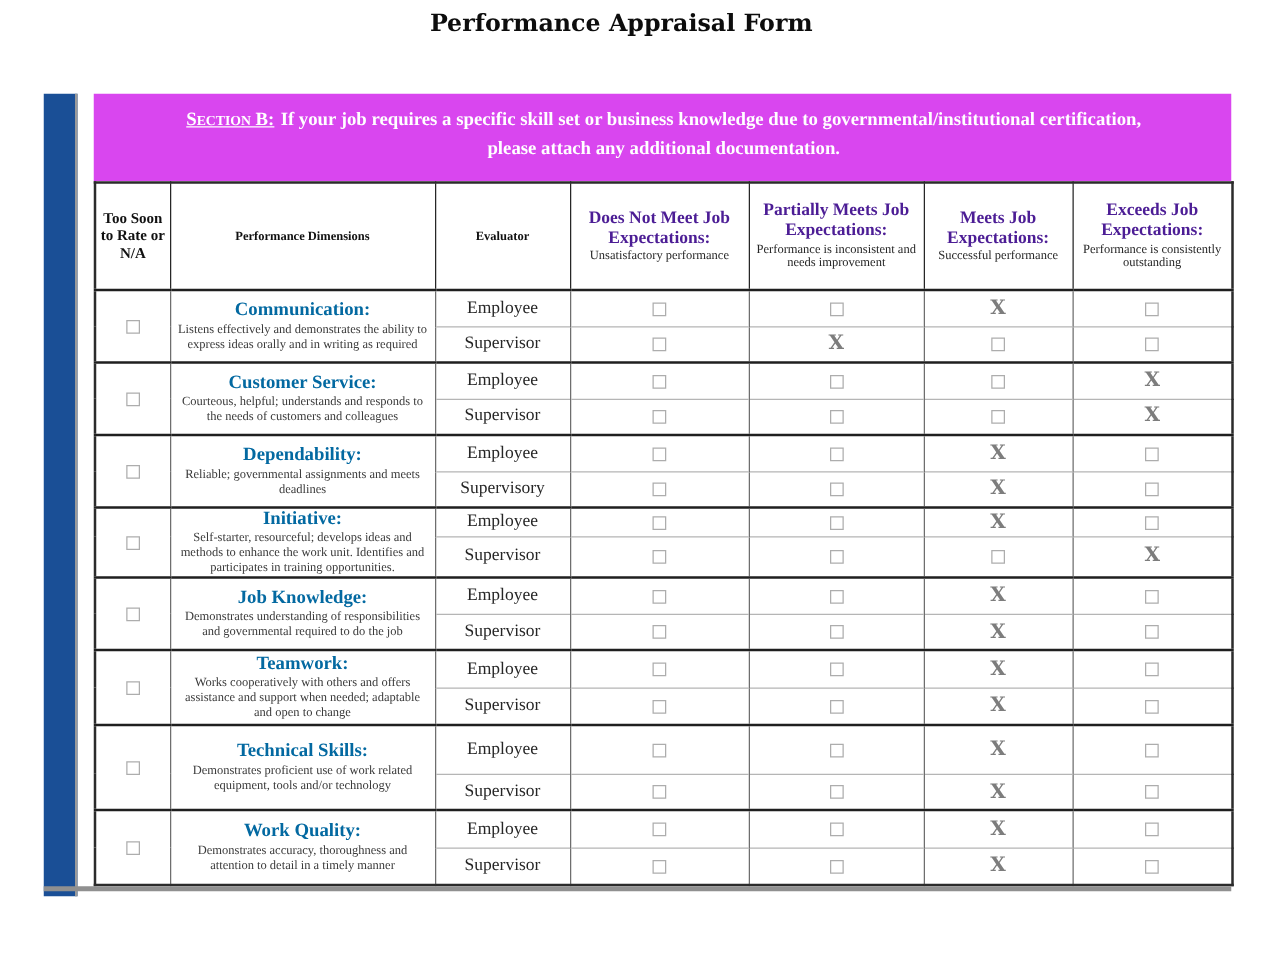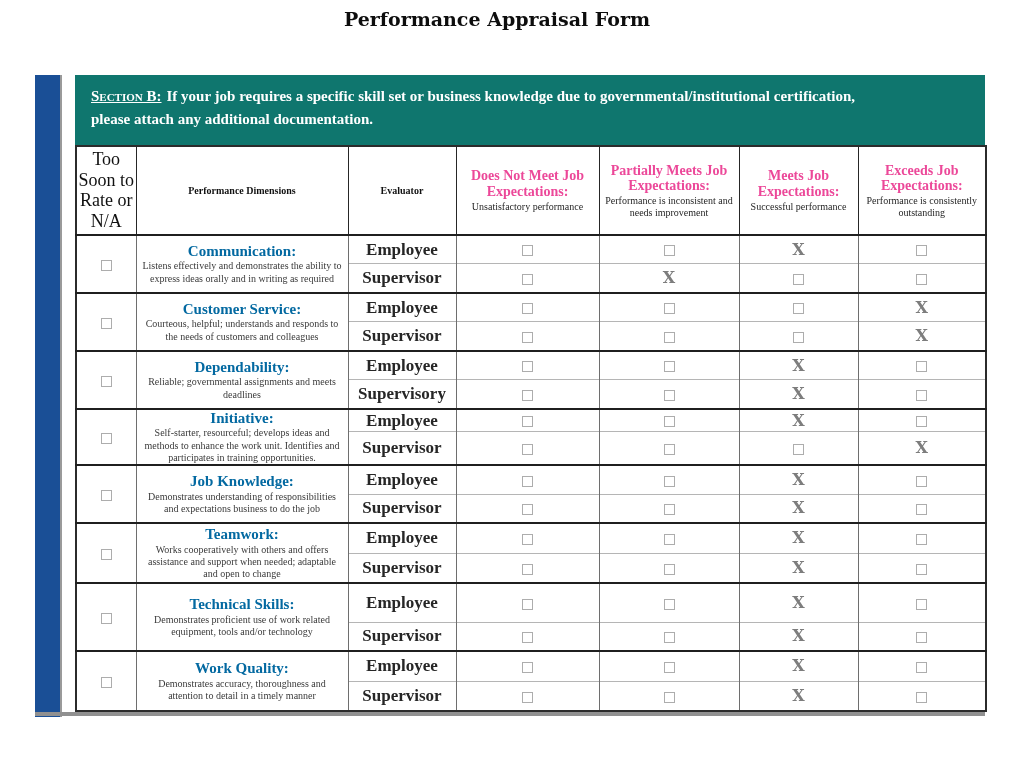--- a/index.html
+++ b/index.html
@@ -36,37 +36,37 @@
     border-collapse: collapse; table-layout: fixed;
     width: 910px; background: #fff;
     border: 2px solid #2b2b2b;
   }
   thead tr { height: 86px; }
   th {
     border: 1px solid #262626;
     vertical-align: middle; text-align: center;
     padding: 2px 3px; color: #111111;
   }
-  th.col-too-soon { font-size: 18px; font-weight: normal; line-height: 1.15; padding: 2px 1px; }
+  th.col-too-soon { font-size: 12px; font-weight: bold; line-height: 1.15; padding: 2px 1px; }
   th.col-dim, th.col-eval { font-size: 10px; font-weight: bold; }
-  .rate-title { font-size: 14px; font-weight: bold; line-height: 1.12; color: #ec4899; }
+  .rate-title { font-size: 14px; font-weight: bold; line-height: 1.12; color: #4c1d95; }
   .rate-sub { font-size: 10px; font-weight: normal; color: #262626; line-height: 1.15; margin-top: 1px; }
 
   tbody td {
     border-left: 1px solid #6e6e6e;
     vertical-align: middle; text-align: center;
     padding: 0 4px;
   }
   tbody td.col-too-soon { border-left: none; }
   tr.sec-start td { border-top: 2px solid #1f1f1f; }
   tr.sub2 td { border-top: 1px solid #b5b5b5; margin-top: 38px; }
 
   .dim-title { font-size: 15px; font-weight: bold; color: #0369a1; line-height: 1.18; }
   .dim-desc { font-size: 10px; color: #3a3a3a; line-height: 1.22; text-align: center; }
-  .eval-cell { font-size: 17px; font-weight: bold; color: #262626; }
+  .eval-cell { font-size: 14px; font-weight: normal; color: #262626; }
 
   .checkbox {
     display: inline-block; width: 9px; height: 9px;
     border: 1px solid #adadad; background: #fff;
     vertical-align: middle;
   }
   .xmark {
     font-family: "DejaVu Serif", serif;
     font-size: 16px; font-weight: bold; color: #7d7d7d; line-height: 1;
   }
@@ -76,21 +76,21 @@
   }
 </style>
 </head>
 <body>
 
 <h1 class="title">Performance Appraisal Form</h1>
 
 <div class="stripe" style="background: rgb(26, 79, 150); height: 642px;"></div>
 
 <div class="content">
-  <div class="banner" style="background: #0f766e;">
+  <div class="banner" style="background: #d946ef; text-align: center;">
     <span class="banner-label">Section B:</span><span class="banner-text">If your job requires a specific skill set or business knowledge due to governmental/institutional certification,
 please attach any additional documentation.</span>
   </div>
 
   <table class="appraisal">
     <colgroup>
       <col style="width:60px">
         <col style="width:212px">
         <col style="width:108px">
       <col style="width:143px">
@@ -195,21 +195,21 @@
           <td class="col-eval eval-cell">Supervisor</td>
           <td class="col-rate"><span class="checkbox"></span></td>
           <td class="col-rate"><span class="checkbox"></span></td>
           <td class="col-rate"><span class="checkbox"></span></td>
           <td class="col-rate"><span class="xmark">X</span></td>
         </tr>
         <tr class="sec-start" style="height: 29px;">
           <td rowspan="2" class="col-too-soon"><span class="checkbox"></span></td>
           <td rowspan="2" class="col-dim">
             <div class="dim-title">Job Knowledge:</div>
-            <div class="dim-desc">Demonstrates understanding of responsibilities and expectations business to do the job</div>
+            <div class="dim-desc">Demonstrates understanding of responsibilities and governmental required to do the job</div>
           </td>
           <td class="col-eval eval-cell">Employee</td>
           <td class="col-rate"><span class="checkbox"></span></td>
           <td class="col-rate"><span class="checkbox"></span></td>
           <td class="col-rate"><span class="xmark">X</span></td>
           <td class="col-rate"><span class="checkbox"></span></td>
         </tr>
         <tr class="sub2" style="height: 29px;">
           <td class="col-eval eval-cell">Supervisor</td>
           <td class="col-rate"><span class="checkbox"></span></td>

